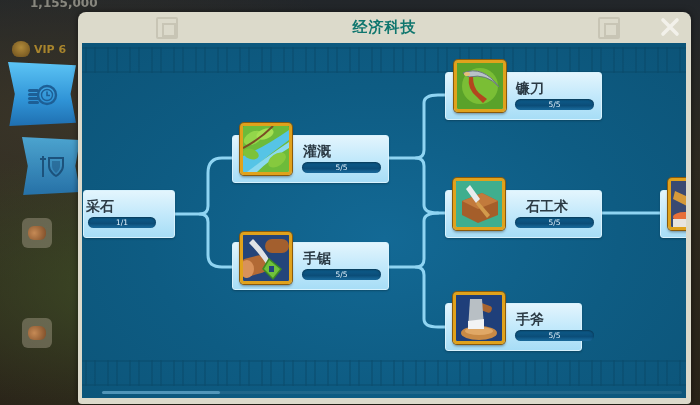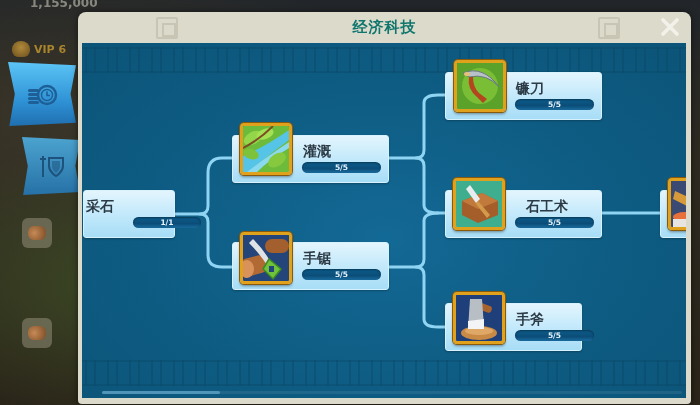--- a/index.html
+++ b/index.html
@@ -111,21 +111,21 @@
     cursor: pointer;
   }
   .node .name {
     position: absolute; top: 7px; font-size: 14px; font-weight: bold; color: #2b3a44;
   }
   .node .bar {
     position: absolute; bottom: 9px; height: 11px; border-radius: 6px;
     background: linear-gradient(180deg, #0d5d8d 0%, #0b4d78 60%, #1a6c9e 100%);
     box-shadow: inset 0 1px 2px rgba(0,0,0,.4);
     display: flex; align-items: center; justify-content: center;
-    font-size: 7.5px; font-weight: bold; color: #e8f6ff;
+    font-size: 7.5px; font-weight: normal; color: #e8f6ff;
   }
   .icon-frame {
     position: absolute; width: 52px; height: 52px; border-radius: 4px;
     border: 3px solid #e0a21c;
     box-shadow: 0 0 0 1px #8a5a0c, 0 2px 3px rgba(0,0,0,.4);
     overflow: hidden; cursor: pointer;
   }
   .icon-frame svg { width: 100%; height: 100%; display: block; }
 </style>
 </head>
@@ -194,21 +194,21 @@
 
         <path d="M307 224 H334 Q342 224 342 216 V178 Q342 170 356 170"></path>
         <path d="M334 224 Q342 224 342 232 V276 Q342 284 356 284 H363"></path>
 
         <path d="M520 170 H578"></path>
       </g>
     </svg>
 
     <div class="node" style="left:1px; top:147px; width:92px;">
       <div class="name" style="left:2px;">采石</div>
-      <div class="bar" style="left:4px; width:68px;margin-left:45px;">1/1</div>
+      <div class="bar" style="left:4px; width:68px;">1/1</div>
     </div>
 
     <div class="node" style="left:150px; top:92px; width:157px;">
       <div class="name" style="left:70px;text-align:center;">灌溉</div>
       <div class="bar" style="left:69px; width:79px;">5/5</div>
     </div>
     <div class="icon-frame" style="left:158px; top:80px;">
       <svg viewBox="0 0 46 46">
         <rect width="46" height="46" fill="#6dbb3a"></rect>
         <path d="M0 30 Q20 22 46 4 V14 Q24 30 6 46 H0 Z" fill="#56c4e6"></path>

